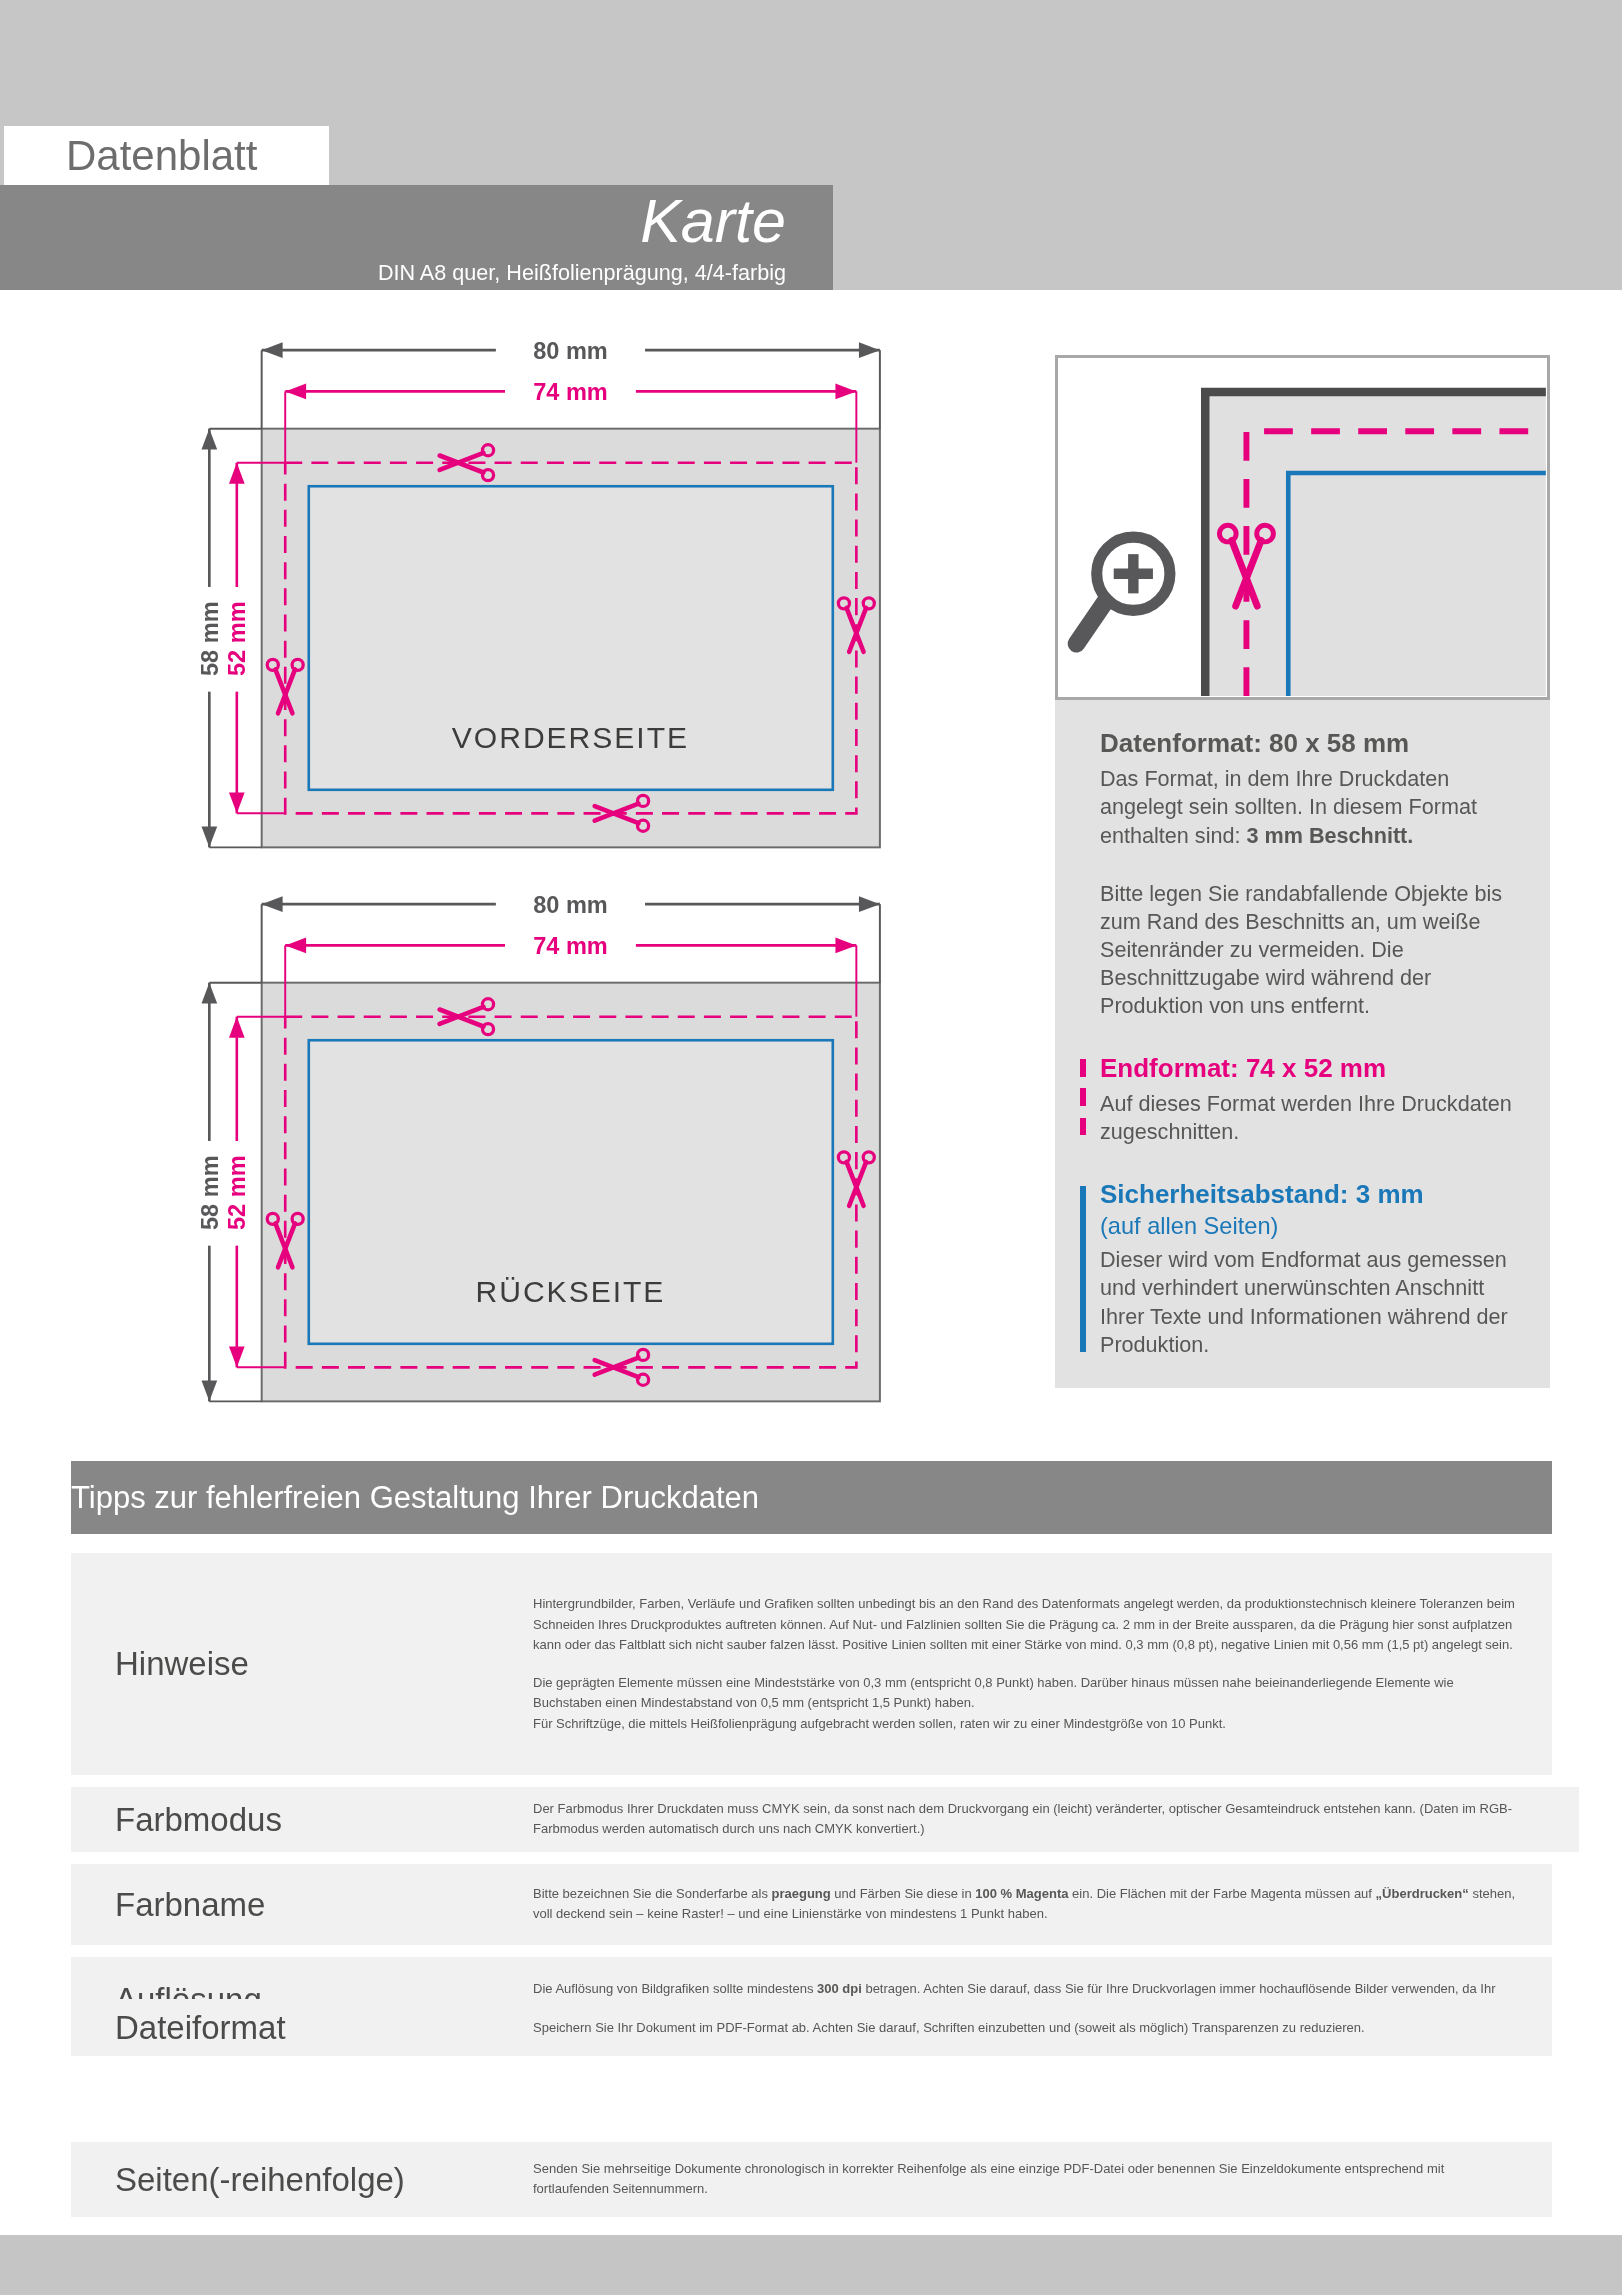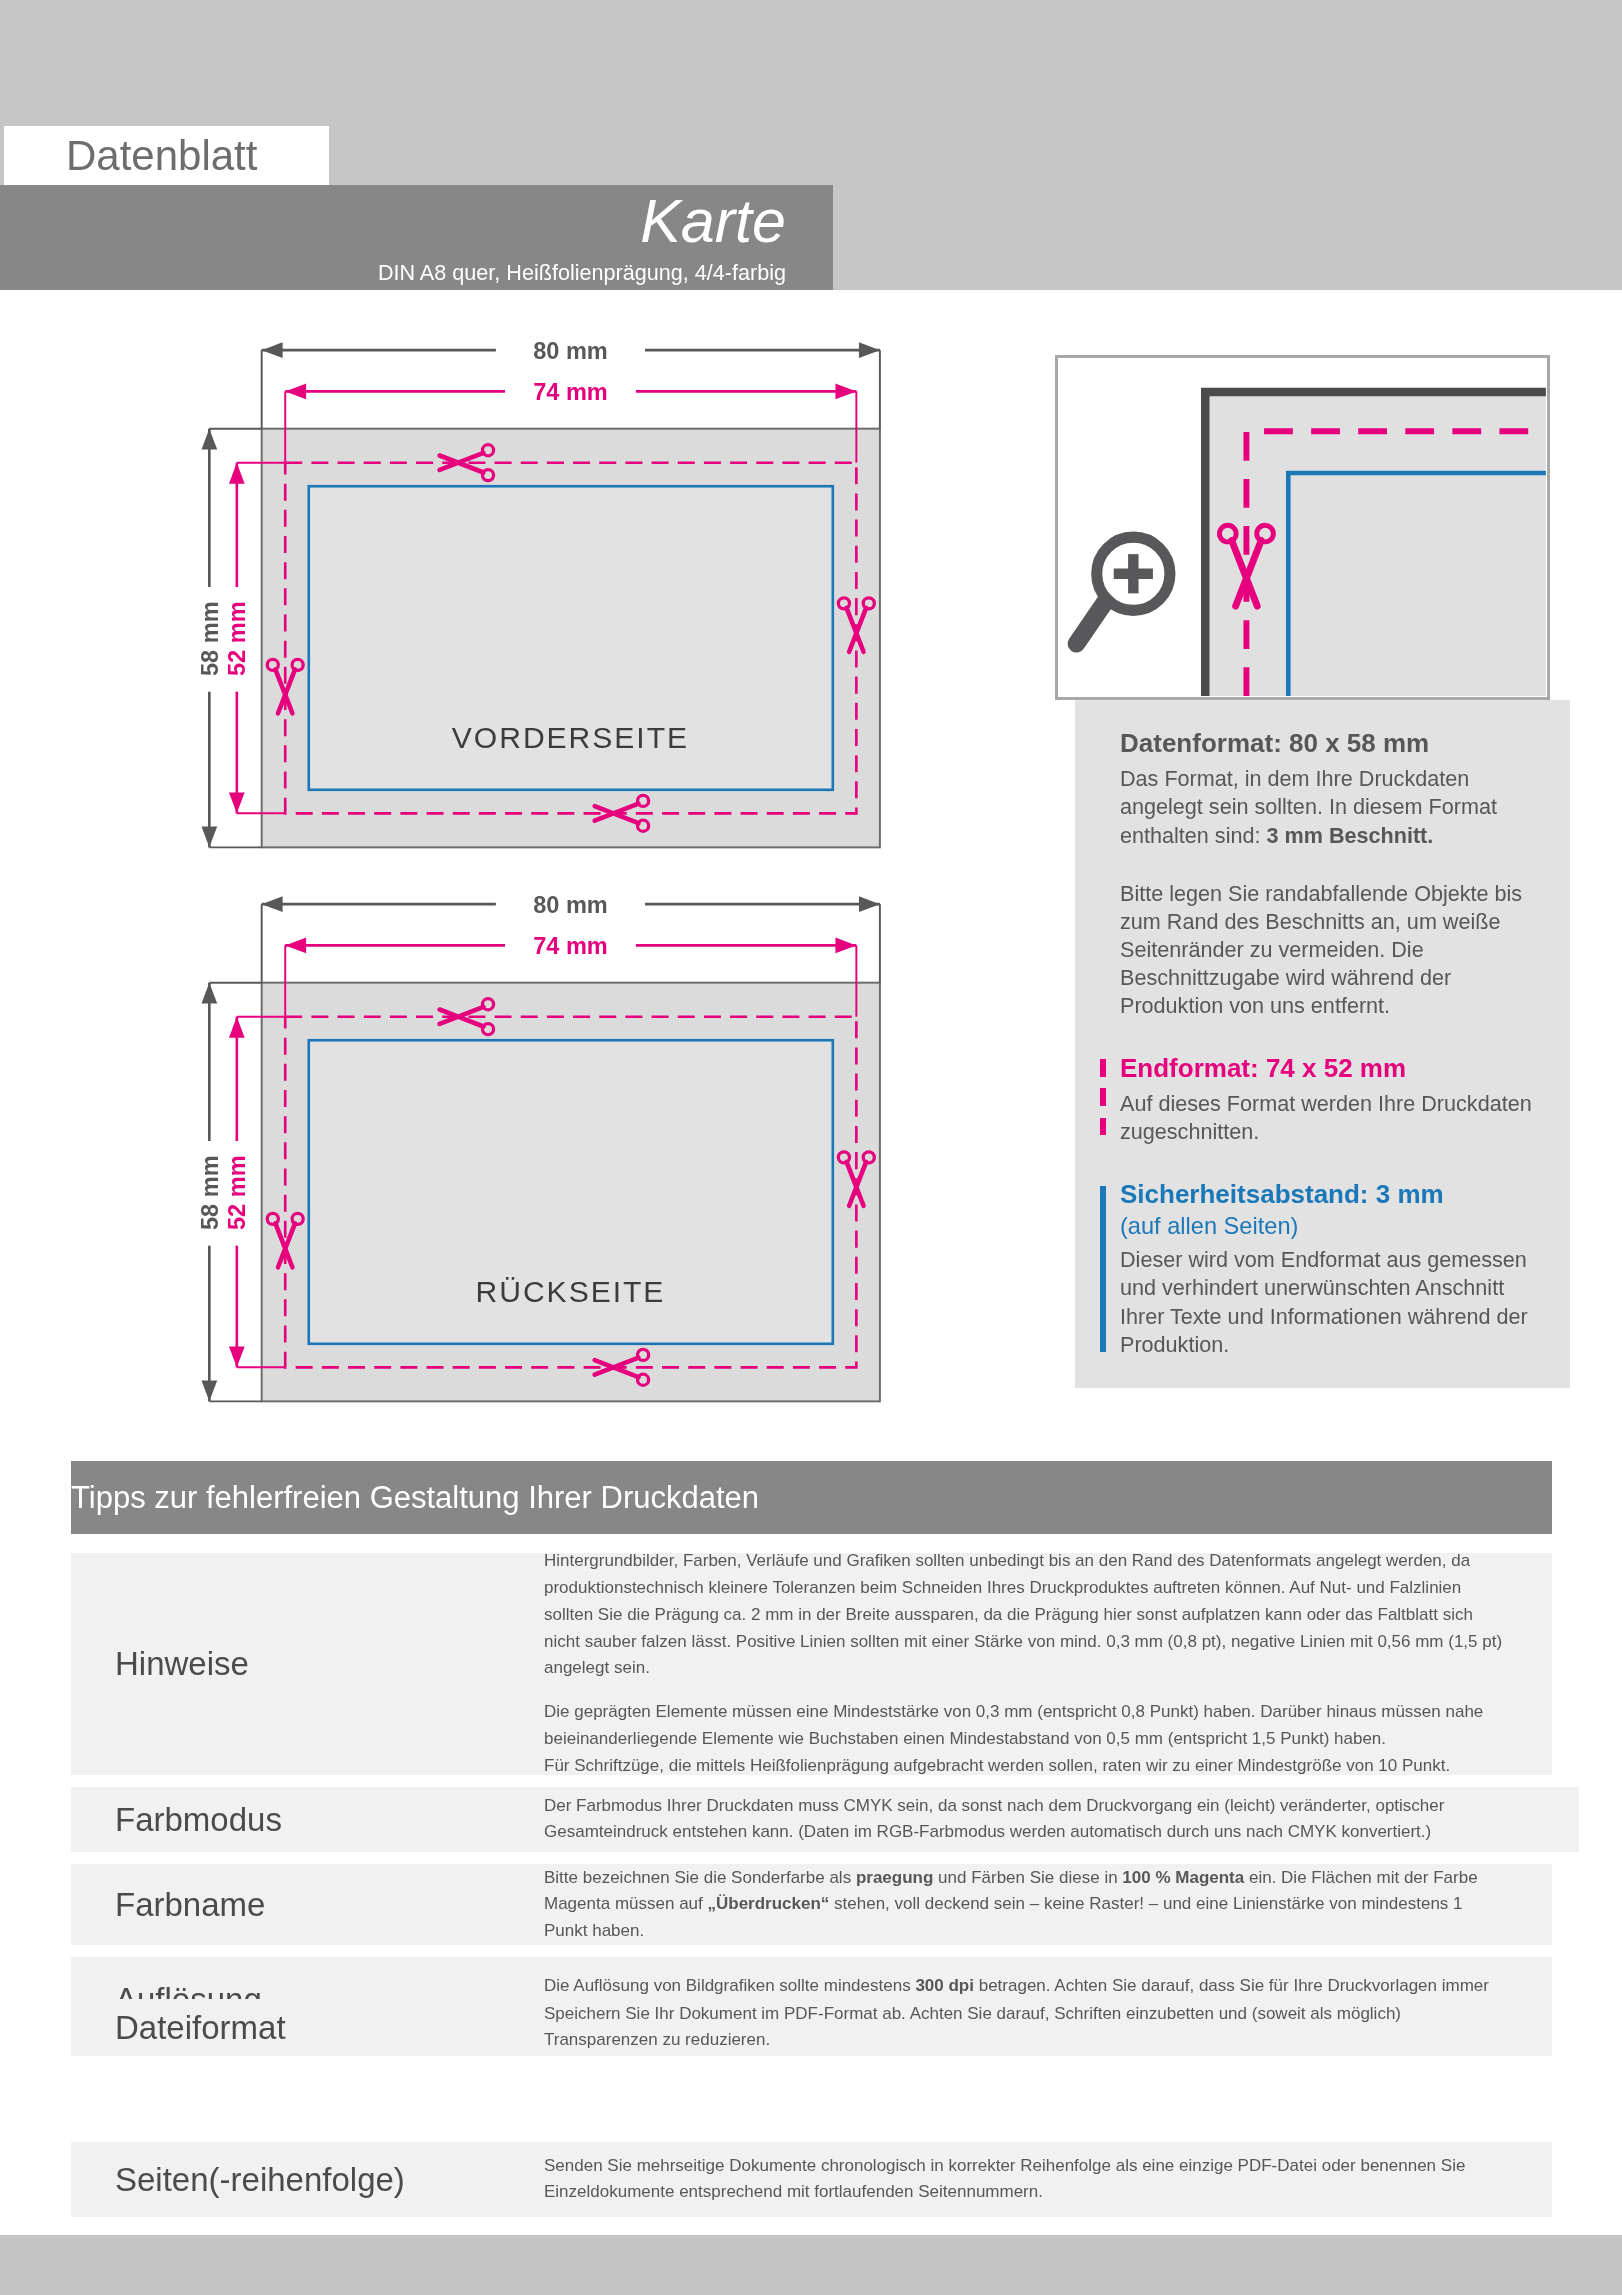--- a/index.html
+++ b/index.html
@@ -39,21 +39,21 @@
   .detail-box{left:1055px;top:355px;width:495px;height:345px;background:#ffffff;
     border:3.3px solid #a8a8a8;box-sizing:border-box;overflow:hidden;}
   .corner-fill{fill:#e0e0e0;}
   .corner-dark{fill:none;stroke:#4b4b4b;stroke-width:13;}
   .corner-dash{fill:none;stroke:#e6007e;stroke-width:9;stroke-dasharray:44 28;}
   .corner-blue{fill:none;stroke:#1a78b8;stroke-width:7;}
   .magnifier line,.magnifier circle{stroke:#58585a;fill:none;}
 
   
   .info-panel{left:1055px;top:700px;width:495px;height:688px;background:#e2e2e2;
-    box-sizing:border-box;padding:29px 26px 0 25px;color:#575756;margin-left:20px;}
+    box-sizing:border-box;padding:29px 26px 0 25px;color:#575756;}
   .info-panel .inner{padding-left:20px;}
   .ip-h{font-size:26px;font-weight:700;line-height:1.15;color:#575756;}
   .ip-h.mag{color:#e6007e;}
   .ip-h.blu{color:#1a78b8;}
   .ip-sub{font-size:23.6px;font-weight:400;color:#1a78b8;line-height:1.2;margin-top:1.3px;}
   .ipara{font-size:21.6px;line-height:1.3;margin:6.5px 0 0 0;white-space:pre-line;}
   .section{position:relative;padding-left:20px;}
   .section.mag-border::before{content:"";position:absolute;left:0;top:5.2px;bottom:6.5px;width:5.9px;
     background:repeating-linear-gradient(180deg,#e6007e 0 17.7px,transparent 17.7px 29.4px);}
   .section.blu-border::before{content:"";position:absolute;left:0;top:5.2px;bottom:6.5px;width:5.9px;
@@ -62,21 +62,21 @@
   .mt-sec{margin-top:34px;}
 
   
   .tips-banner{left:71px;top:1461px;width:1481px;height:73px;background:#878787;
     display:flex;align-items:center;}
   .tips-banner span{font-size:31px;font-weight:300;color:#ffffff;}
   .tip-row{left:71px;width:1481px;background:#f1f1f1;}
   .row-label{position:absolute;left:44px;top:50%;transform:translateY(-50%);
     font-size:33px;font-weight:300;color:#4b4b4a;white-space:nowrap;}
   .row-text{position:absolute;left:458px;right:31px;top:50%;transform:translateY(-50%);}
-  .row-text p{margin:15px;font-size:17px;line-height:1.58;color:#575756;white-space:pre-line;}
+  .row-text p{margin:4px;font-size:13px;line-height:1.58;color:#575756;white-space:pre-line;}
   .row-text p + p{margin-top:17px;}
   .row-text strong{font-weight:700;}
   .r1{top:1553px;height:222px;}
   .r2{top:1787px;height:65px;padding-left:27px;}
   .r3{top:1864px;height:81px;}
   .r4{top:1957px;height:86px;}
   .r5{top:1999px;height:57px;}
   .r6{top:2142px;height:75px;}
 
   .footer{left:0;top:2235px;width:1623px;height:61px;background:#c5c5c5;}

